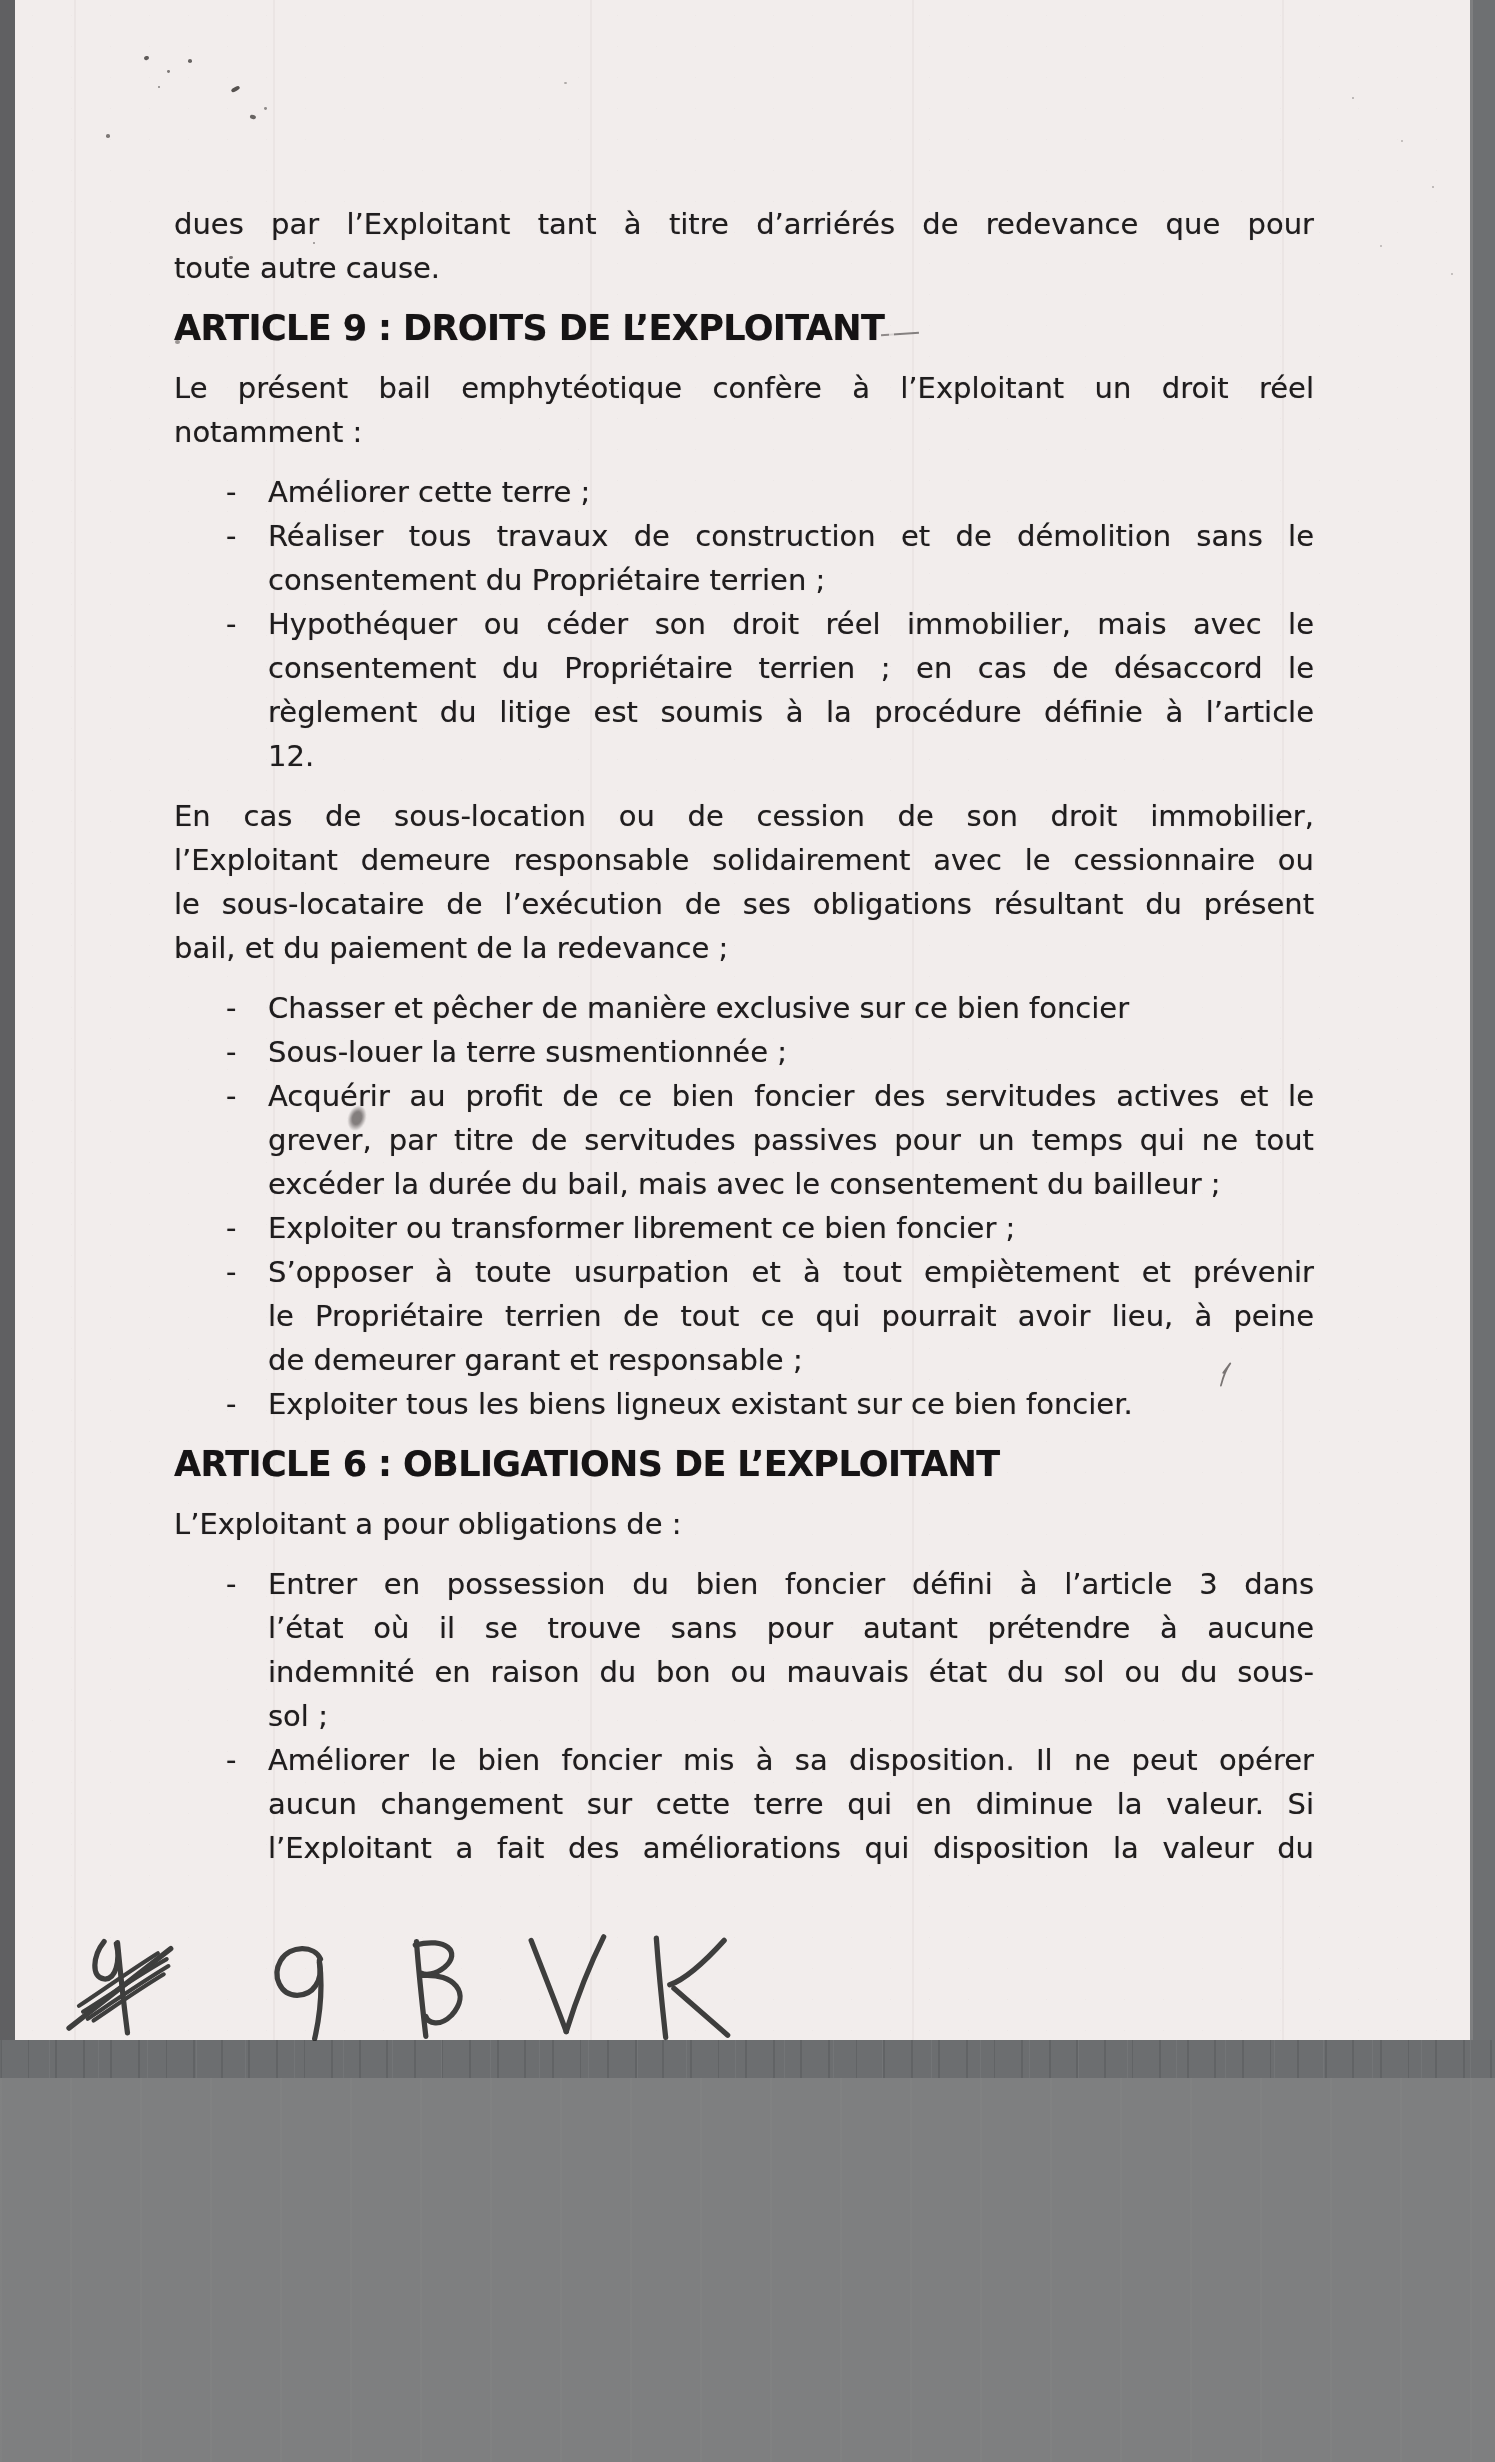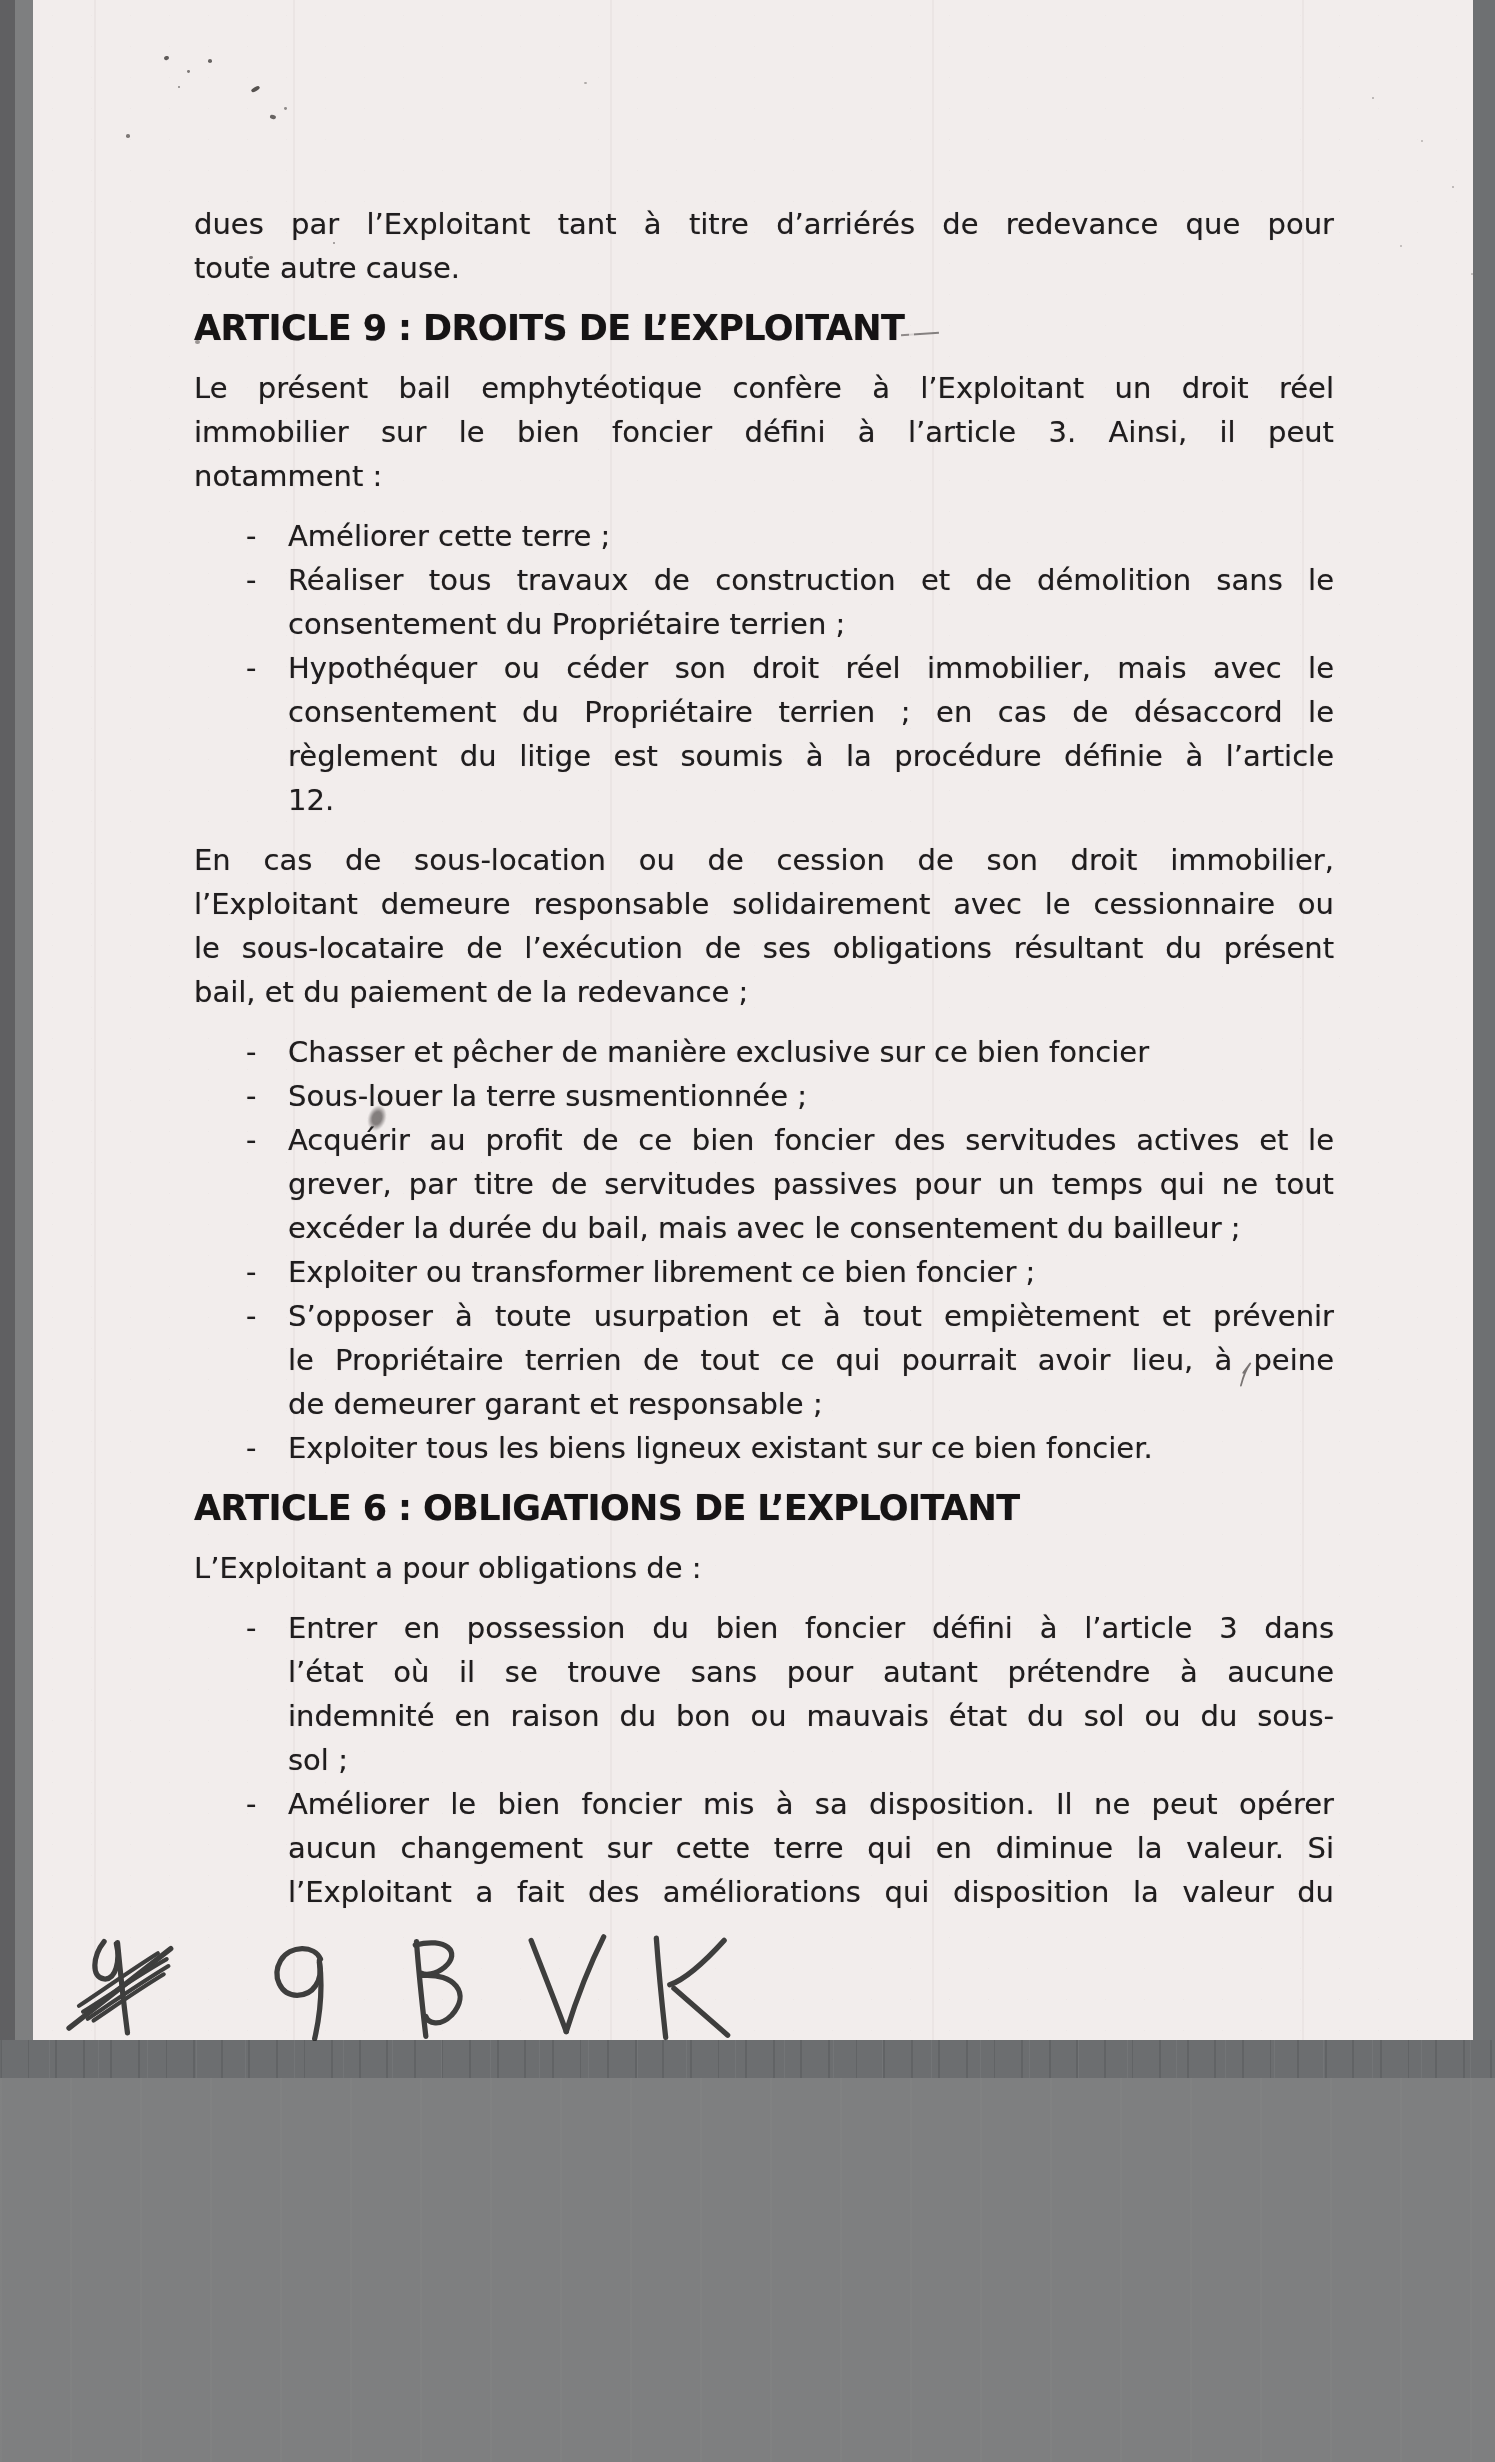--- a/index.html
+++ b/index.html
@@ -10,21 +10,21 @@
     position: relative;
     width: 1495px;
     height: 2462px;
     background: #7e7f80;
     overflow: hidden;
     font-family: "DejaVu Sans", sans-serif;
   }
   
   .paper {
     position: absolute;
-    left: 33px; top: 0;
+    left: 13px; top: 0;
     width: 1457px; height: 2040px;
     background-color: #f2edec;
     background-image:
       radial-gradient(rgba(90,70,70,0.028) 0.7px, transparent 0.7px),
       radial-gradient(rgba(60,50,55,0.022) 0.6px, transparent 0.6px);
     background-size: 24px 22px, 39px 31px;
   }
   .left-strip {
     position: absolute;
     left: 0; top: 0;
@@ -141,21 +141,20 @@
     </svg>
 
     <div class="content" id="doc-content">
         <div class="block para">
           <div class="line jl">dues par l’Exploitant tant à titre d’arriérés de redevance que pour</div>
           <div class="line">toute autre cause.</div>
         </div>
         <div class="block heading">ARTICLE 9 : DROITS DE L’EXPLOITANT</div>
         <div class="block para">
           <div class="line jl">Le présent bail emphytéotique confère à l’Exploitant un droit réel</div>
-          <div class="line jl">immobilier sur le bien foncier défini à l’article 3. Ainsi, il peut</div>
           <div class="line">notamment :</div>
         </div>
         <div class="block bullets">
           <div class="bullet-item">
             <span class="dash">-</span>
             <div class="line">Améliorer cette terre ;</div>
           </div>
           <div class="bullet-item">
             <span class="dash">-</span>
             <div class="line jl">Réaliser tous travaux de construction et de démolition sans le</div>

